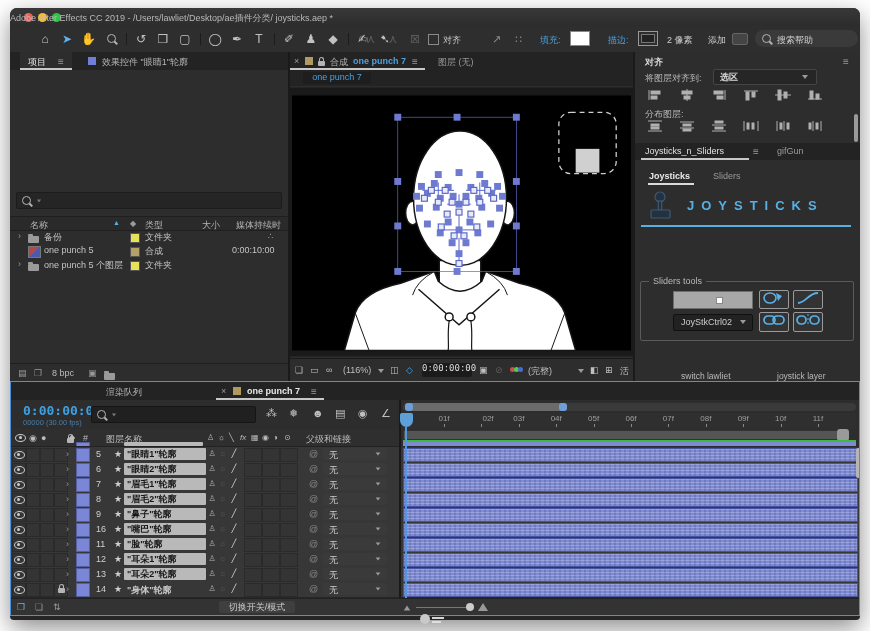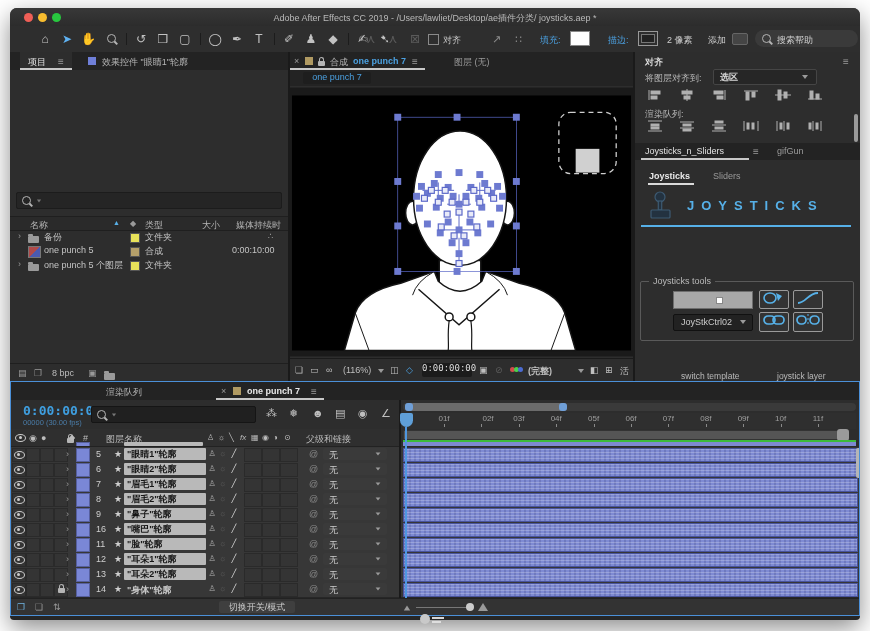--- a/index.html
+++ b/index.html
@@ -4,21 +4,21 @@
 <style>
   html,body{margin:0;padding:0;background:#fff;width:870px;height:631px;overflow:hidden;
     font-family:"Liberation Sans","DejaVu Sans",sans-serif;-webkit-font-smoothing:antialiased;}
   .abs{position:absolute;}
   #window{position:absolute;left:10px;top:8px;width:850px;height:612px;background:#262626;
     border-radius:7px 7px 4px 4px;box-shadow:0 8px 24px rgba(0,0,0,.45);overflow:hidden;
     font-size:9px;color:#c8c8c8;}
   
   #titlebar{position:absolute;left:0;top:0;width:100%;height:18px;background:linear-gradient(#383838,#2c2c2c);border-bottom:1px solid #151515;}
   .tl{position:absolute;top:5px;width:9px;height:9px;border-radius:50%;}
-  #title-text{position:absolute;width:100%;text-align:center;top:4px;font-size:9px;color:#b9b9b9;}
+  #title-text{position:absolute;width:100%;top:4px;font-size:9px;color:#b9b9b9;}
   
   #toolbar{position:absolute;left:0;top:18px;width:100%;height:26px;background:#2e2e2e;border-bottom:2px solid #191919;}
   .tool{position:absolute;top:4px;width:18px;height:18px;line-height:18px;text-align:center;font-size:12px;color:#c2c2c2;}
   .tool.active{color:#5fb2f2;}
   .tsep{position:absolute;top:7px;width:1px;height:12px;background:#1c1c1c;}
   .ghost{color:#5a5a5a;}
   .blue{color:#4ba0e0;}
   .mag{display:inline-block;width:7px;height:7px;border:1.5px solid #b5b5b5;border-radius:50%;position:relative;}
   .mag::after{content:"";position:absolute;left:6px;top:7px;width:4px;height:1.5px;background:#b5b5b5;transform:rotate(45deg);}
   .caret{display:inline-block;width:0;height:0;border-left:3.5px solid transparent;border-right:3.5px solid transparent;border-top:4px solid #9a9a9a;vertical-align:middle;}
@@ -159,21 +159,21 @@
 
   <div class="panel" id="viewer-panel" style="left:280px;top:44px;width:343px;height:329px;">
     <div class="tabsrow">
       <span class="txt" style="left:4px;top:4px;color:#9a9a9a;">×</span>
       <span class="abs" style="left:15px;top:5px;width:8px;height:8px;background:#b09a62;"></span>
       <span class="lock abs" style="left:28px;top:7px;"></span>
       <span class="txt" style="left:40px;top:4px;color:#b5b5b5;">合成</span>
       <span class="txt blue" style="left:63px;top:4px;font-weight:bold;">one punch 7</span>
       <span class="txt menu-ico" style="left:122px;top:4px;">≡</span>
       <div class="tab-underline" style="left:0px;top:16px;width:135px;"></div>
-      <span class="txt" style="left:164px;top:4px;color:#9a9a9a;">图层 (无)</span>
+      <span class="txt" style="left:148px;top:4px;color:#9a9a9a;">图层 (无)</span>
     </div>
     <div class="abs" style="left:0;top:18px;width:343px;height:16px;background:#232323;">
       <span class="abs" style="left:13px;top:2px;width:68px;height:12px;background:#1e1e1e;border-radius:2px;text-align:center;">
         <span class="blue" style="font-size:9px;">one punch 7</span>
       </span>
     </div>
 
     <svg class="abs" style="left:0;top:34px;" width="343" height="272" viewBox="0 0 347 272">
       <rect x="0" y="0" width="347" height="272" fill="#1a1a1a"></rect>
       <rect x="2" y="8" width="343" height="258" fill="#000"></rect>
@@ -276,21 +276,21 @@
       <span class="abs" style="left:132px;top:4px;width:50px;height:14px;background:#1b1b1b;border-radius:2px;text-align:center;">
         <span style="font-family:'DejaVu Sans Mono',monospace;font-size:9px;color:#ddd;">0:00:00:00</span>
       </span>
       <span class="txt" style="left:189px;top:6px;">▣</span>
       <span class="txt dim" style="left:205px;top:6px;">⊘</span>
       <span class="abs" style="left:220px;top:8px;">
         <i class="abs" style="left:0;width:5px;height:5px;border-radius:50%;background:#d24b4b;"></i>
         <i class="abs" style="left:4px;width:5px;height:5px;border-radius:50%;background:#4bd24b;"></i>
         <i class="abs" style="left:8px;width:5px;height:5px;border-radius:50%;background:#4b6bd2;"></i>
       </span>
-      <span class="txt" style="left:238px;top:6px;font-weight:bold;">(完整)</span>
+      <span class="txt" style="left:238px;top:6px;">(完整)</span>
       <span class="caret abs" style="left:288px;top:10px;"></span>
       <span class="txt" style="left:300px;top:6px;">◧</span>
       <span class="txt" style="left:315px;top:6px;">⊞</span>
       <span class="txt" style="left:330px;top:6px;">活</span>
     </div>
   </div>
 
   <div class="panel" id="align-panel" style="left:625px;top:44px;width:225px;height:91px;">
     <span class="txt" style="left:10px;top:4px;color:#dadada;font-weight:bold;">对齐</span>
     <span class="txt menu-ico" style="left:208px;top:4px;">≡</span>
@@ -324,21 +324,21 @@
             <line x1="0" y1="6" x2="16" y2="6"></line>
             <rect x="3" y="1" width="3" height="10"></rect>
             <rect x="9" y="3" width="3" height="6"></rect>
           </svg></span>
         <span class="abs" style="left: 172px; top: 37px; width: 20px; height: 14px;"><svg width="16" height="12" viewBox="0 0 16 12" style="stroke:#b0b0b0;fill:#b0b0b0;stroke-width:1;">
             <line x1="1" y1="10" x2="15" y2="10"></line>
             <rect x="3" y="2" width="3" height="8"></rect>
             <rect x="9" y="5" width="3" height="5"></rect>
           </svg></span>
       </div>
-    <span class="txt" style="left:10px;top:56px;color:#b9b9b9;">渲染队列:</span>
+    <span class="txt" style="left:10px;top:56px;color:#b9b9b9;">分布图层:</span>
     <div id="dist-btns">
         <span class="abs" style="left: 12px; top: 68px; width: 20px; height: 14px;"><svg width="16" height="12" viewBox="0 0 16 12" style="stroke:#b0b0b0;fill:#b0b0b0;stroke-width:1;">
             <line x1="1" y1="1" x2="15" y2="1"></line>
             <line x1="1" y1="11" x2="15" y2="11"></line>
             <rect x="4" y="4" width="8" height="2"></rect>
             <rect x="4" y="7" width="8" height="2"></rect>
           </svg></span>
         <span class="abs" style="left: 44px; top: 68px; width: 20px; height: 14px;"><svg width="16" height="12" viewBox="0 0 16 12" style="stroke:#b0b0b0;fill:#b0b0b0;stroke-width:1;">
             <line x1="1" y1="2" x2="15" y2="2"></line>
             <rect x="4" y="4" width="8" height="2"></rect>
@@ -389,21 +389,21 @@
         <circle cx="11" cy="6" r="5"></circle>
         <rect x="9.3" y="10" width="3.4" height="9"></rect>
         <rect x="2" y="19" width="19" height="8" rx="1"></rect>
       </g>
     </svg>
     <span class="txt" style="left:52px;top:55px;color:#56b0e8;font-size:13px;font-weight:bold;letter-spacing:7px;">JOYSTICKS</span>
     <div class="abs" style="left:6px;top:82px;width:210px;height:2px;background:#56b0e8;"></div>
 
 
     <div class="group" style="left:5px;top:138px;width:212px;height:58px;">
-      <span class="legend">Joysticks tools</span>
+      <span class="legend">Sliders tools</span>
       <div class="abs" style="left:32px;top:9px;width:78px;height:16px;background:#a8a8a8;border:1px solid #6e6e6e;">
         <i class="abs" style="left:42px;top:5px;width:5px;height:5px;background:#fff;border:1px solid #888;"></i>
       </div>
       <div class="jbtn" style="left:118px;top:8px;width:28px;height:17px;">
         <svg width="24" height="14" viewBox="0 0 24 14">
             <ellipse cx="8" cy="7" rx="6" ry="5" fill="none" stroke="#57b1e8" stroke-width="1.6"></ellipse>
             <path d="M14,2 l6,3 l-4,5 z" fill="#57b1e8"></path>
           </svg>
       </div>
       <div class="jbtn" style="left:152px;top:8px;width:28px;height:17px;">
@@ -423,21 +423,21 @@
       </div>
       <div class="jbtn" style="left:152px;top:30px;width:28px;height:18px;">
         <svg width="24" height="14" viewBox="0 0 24 14">
             <rect x="1" y="3" width="9" height="8" rx="4" fill="none" stroke="#57b1e8" stroke-width="1.7"></rect>
             <rect x="14" y="3" width="9" height="8" rx="4" fill="none" stroke="#57b1e8" stroke-width="1.7"></rect>
             <line x1="12" y1="1" x2="12" y2="13" stroke="#57b1e8" stroke-width="1" stroke-dasharray="2 2"></line>
           </svg>
       </div>
     </div>
 
-    <span class="txt" style="left:46px;top:228px;color:#b9b9b9;font-size:8.5px;">switch template</span>
+    <span class="txt" style="left:46px;top:228px;color:#b9b9b9;font-size:8.5px;">switch lawliet</span>
     <span class="txt" style="left:142px;top:228px;color:#b9b9b9;font-size:8.5px;">joystick layer</span>
   </div>
 
   <div id="timeline">
 
     <div class="tabsrow" style="height:18px;">
       <span class="txt" style="left:95px;top:4px;color:#b5b5b5;">渲染队列</span>
 
       <span class="txt" style="left:210px;top:4px;color:#9a9a9a;">×</span>
       <span class="abs" style="left:222px;top:5px;width:8px;height:8px;background:#b09a62;"></span>

